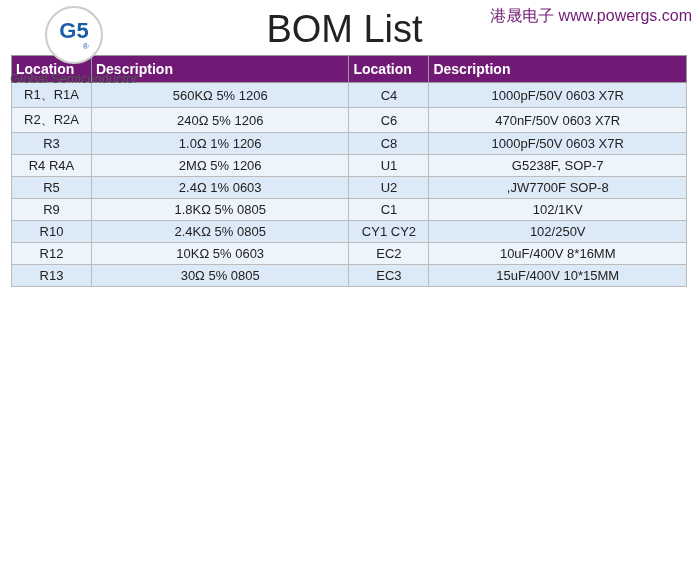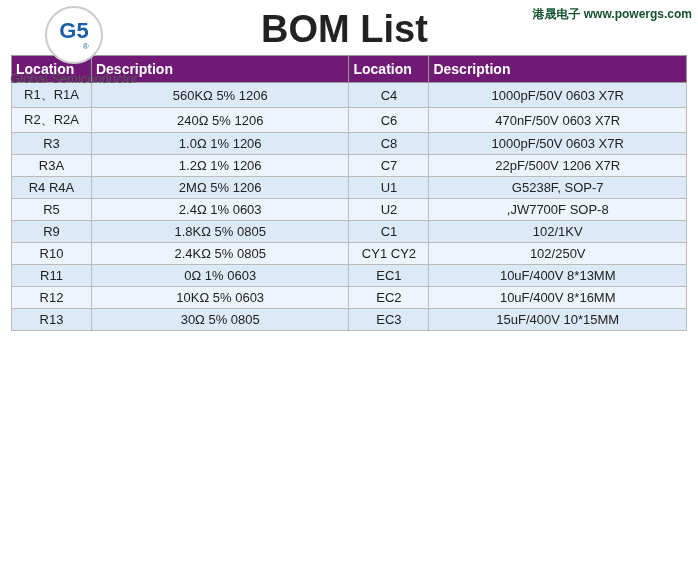--- a/index.html
+++ b/index.html
@@ -50,27 +50,27 @@
     .logo-sub {
       font-size: 13px;
       color: #555;
       margin-top: 7px;
       text-align: center;
     }
     .watermark {
       position: absolute;
       right: 6px;
       top: 6px;
-      font-size: 12px;
-      color: #14532d;
-      font-weight: bold;
+      font-size: 16px;
+      color: #701a75;
+      font-weight: normal;
     }
     .page-title {
       font-size: 38px;
-      font-weight: bold;
+      font-weight: normal;
       color: #222;
       text-align: left;
     }
     table {
       width: 676px;
       margin: 0 11px;
       border-collapse: collapse;
       font-size: 13px;
     }
     thead tr th {
@@ -137,26 +137,20 @@
         <td>C6</td>
         <td>470nF/50V  0603  X7R</td>
       </tr>
       <tr>
         <td>R3</td>
         <td>1.0Ω  1%  1206</td>
         <td>C8</td>
         <td>1000pF/50V  0603  X7R</td>
       </tr>
       <tr>
-        <td>R3A</td>
-        <td>1.2Ω  1%  1206</td>
-        <td>C7</td>
-        <td>22pF/500V  1206  X7R</td>
-      </tr>
-      <tr>
         <td>R4 R4A</td>
         <td>2MΩ  5%  1206</td>
         <td>U1</td>
         <td>G5238F,  SOP-7</td>
       </tr>
       <tr>
         <td>R5</td>
         <td>2.4Ω  1%  0603</td>
         <td>U2</td>
         <td>,JW7700F SOP-8</td>
@@ -167,26 +161,20 @@
         <td>C1</td>
         <td>102/1KV</td>
       </tr>
       <tr>
         <td>R10</td>
         <td>2.4KΩ  5%  0805</td>
         <td>CY1 CY2</td>
         <td>102/250V</td>
       </tr>
       <tr>
-        <td>R11</td>
-        <td>0Ω  1%  0603</td>
-        <td>EC1</td>
-        <td>10uF/400V  8*13MM</td>
-      </tr>
-      <tr>
         <td>R12</td>
         <td>10KΩ  5%  0603</td>
         <td>EC2</td>
         <td>10uF/400V  8*16MM</td>
       </tr>
       <tr>
         <td>R13</td>
         <td>30Ω  5%  0805</td>
         <td>EC3</td>
         <td>15uF/400V  10*15MM</td>

